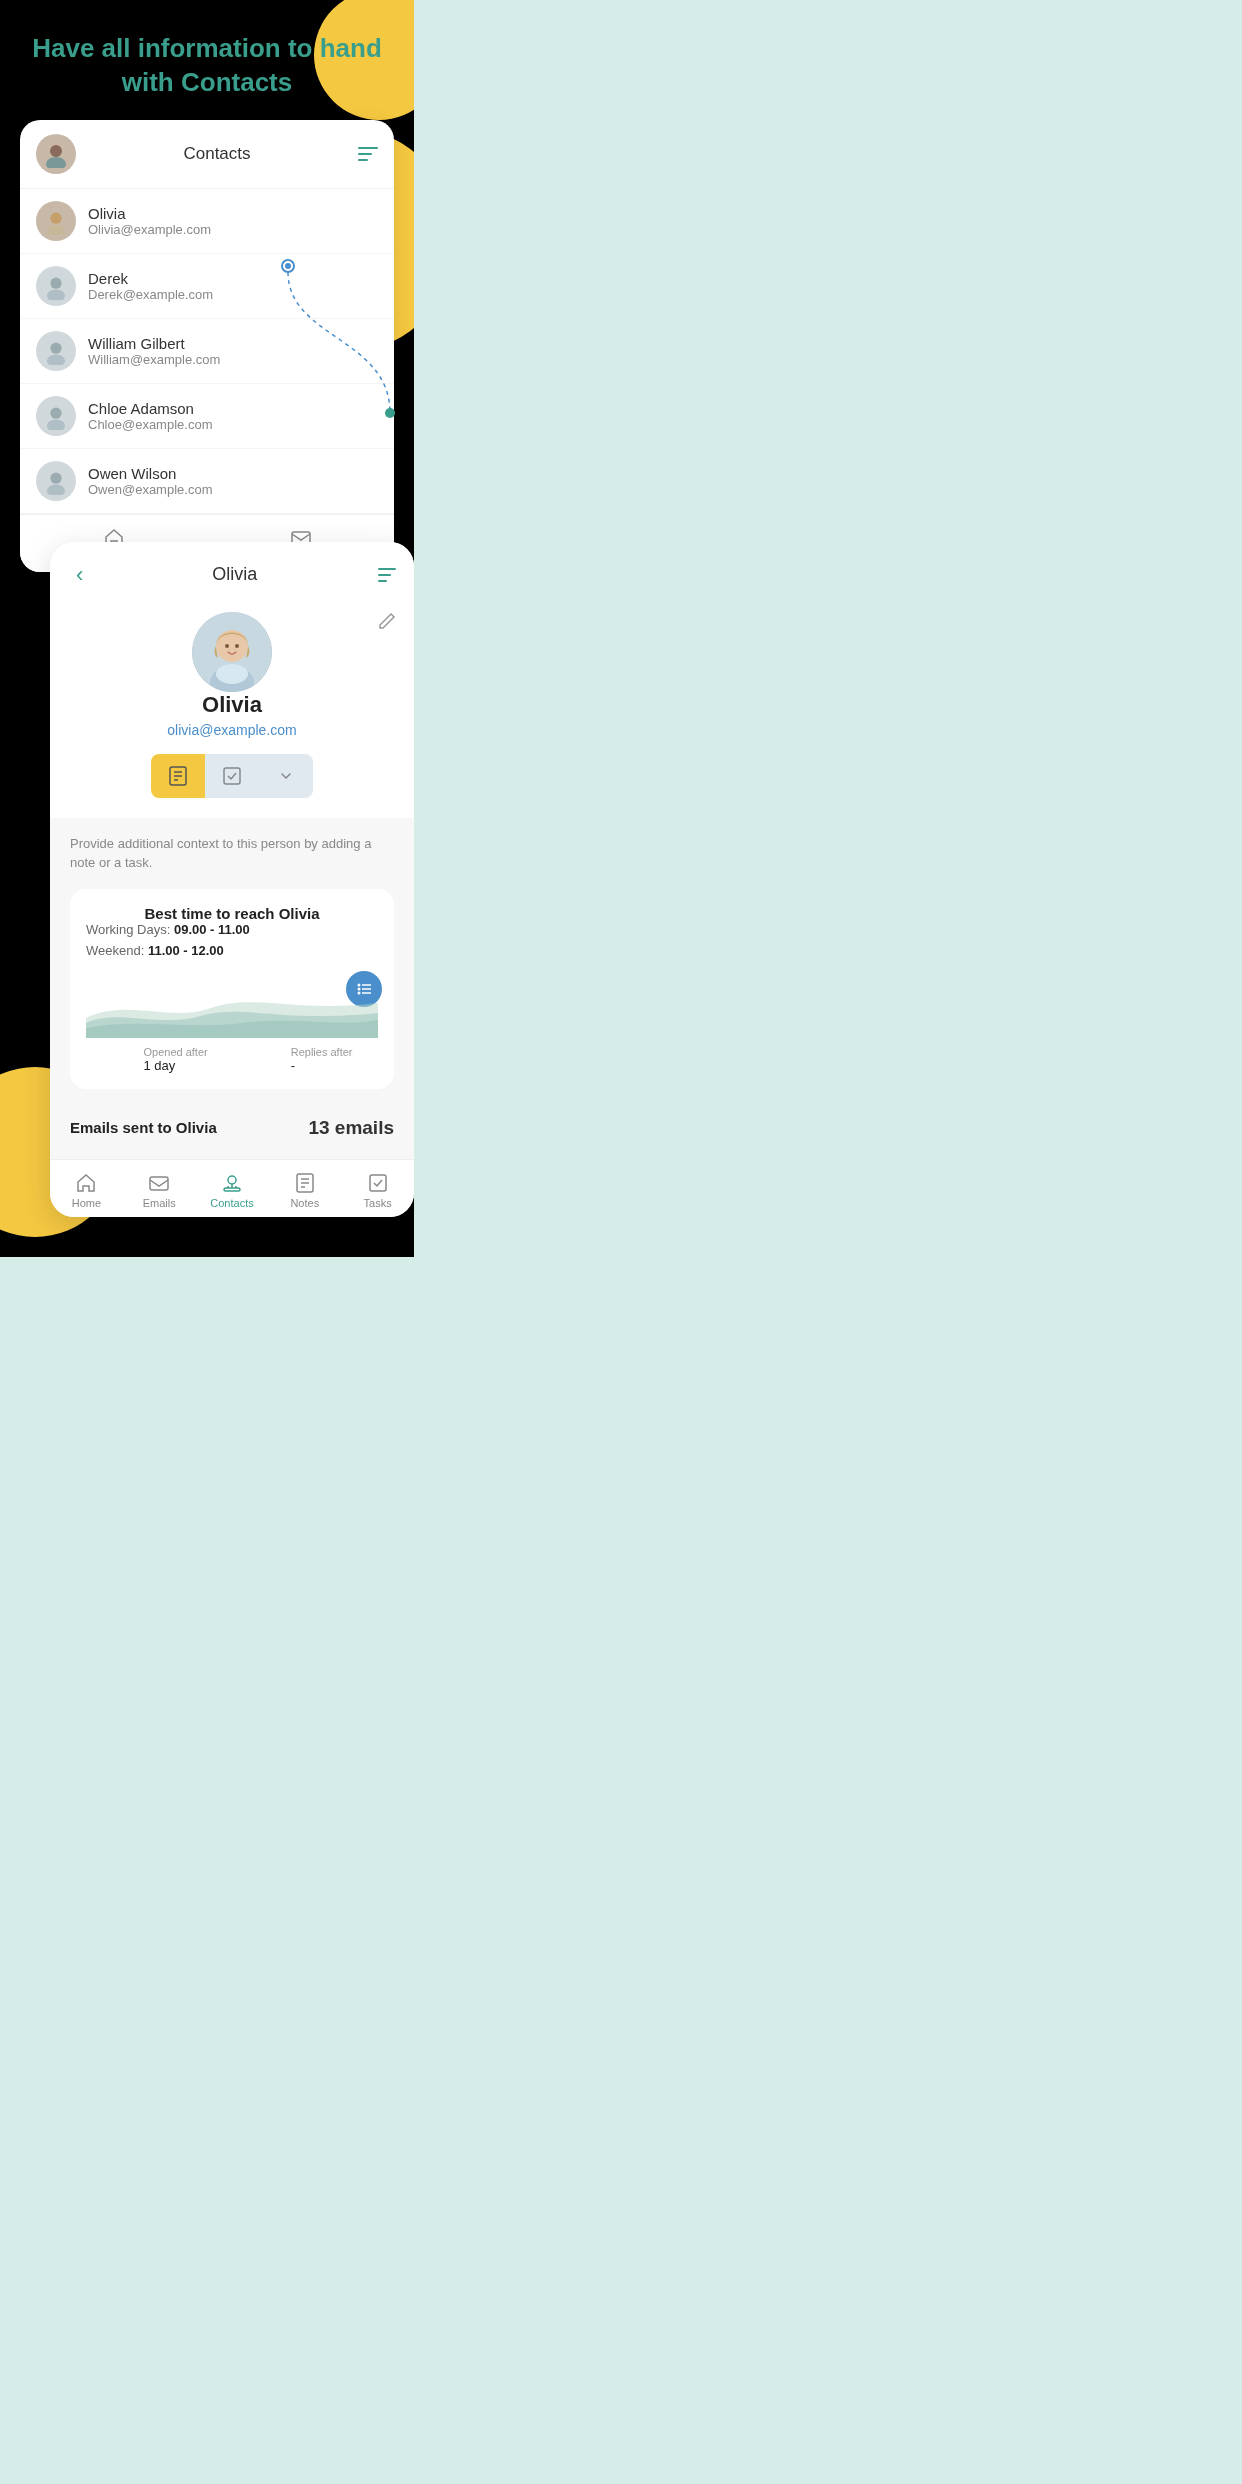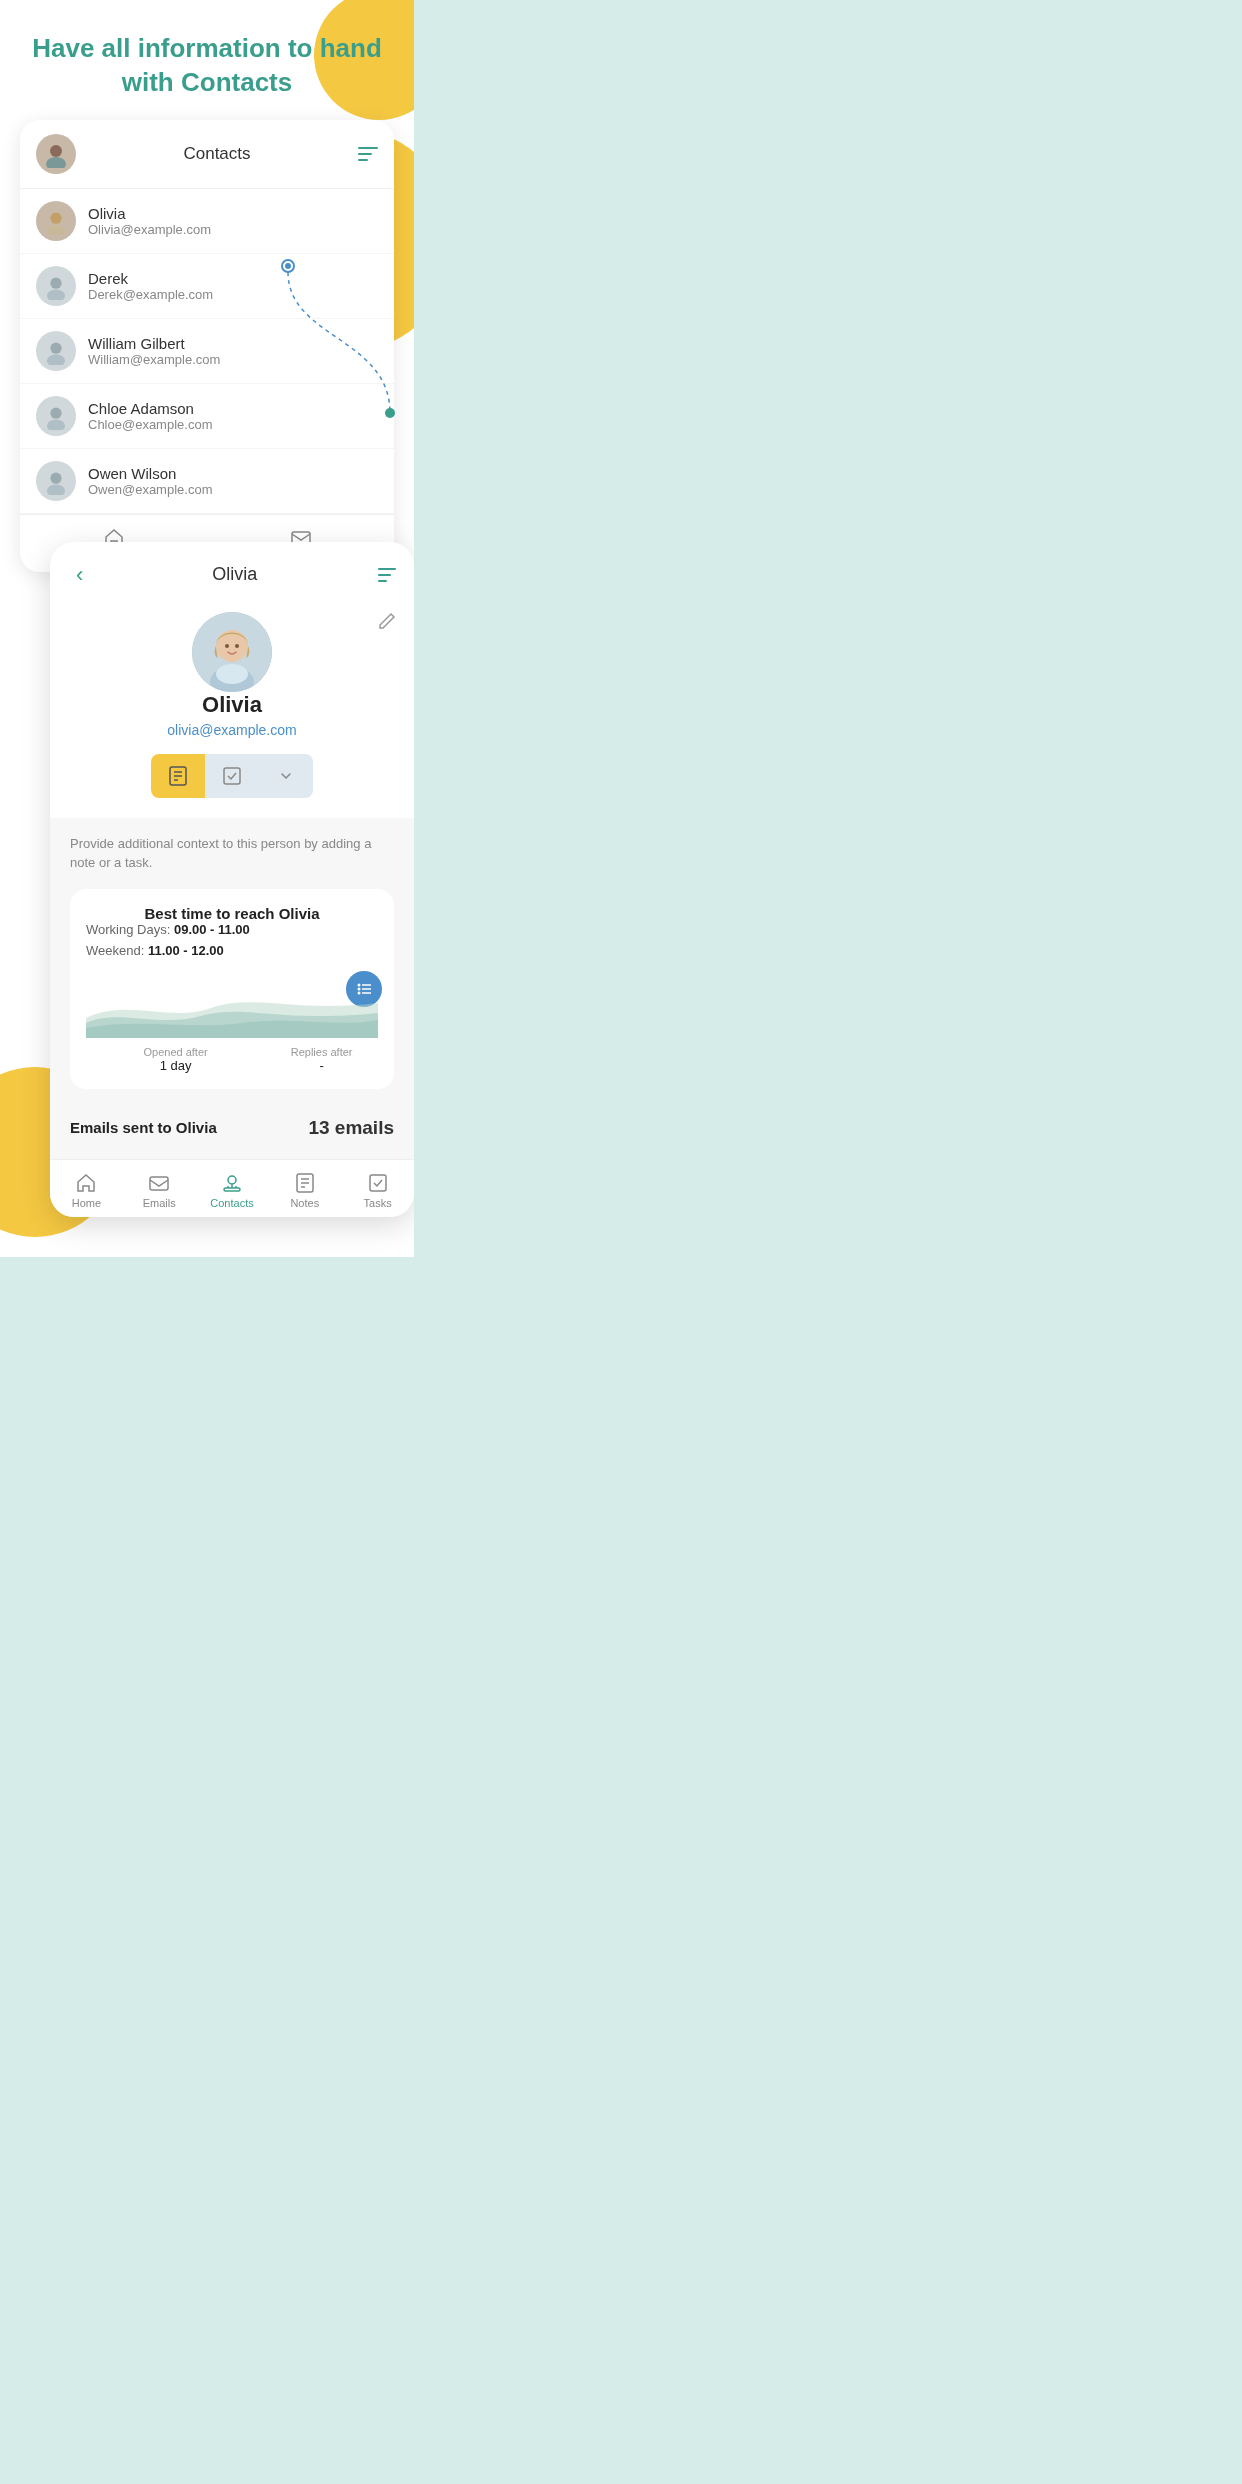--- a/index.html
+++ b/index.html
@@ -10,21 +10,21 @@
       min-height: 828px;
       background: #d6ece8;
       font-family: -apple-system, BlinkMacSystemFont, 'Segoe UI', sans-serif;
       position: relative;
       overflow-x: hidden;
     }
 
     .page-wrapper {
       width: 414px;
       min-height: 828px;
-      background: #ffffff;
+      background: #000000;
       position: relative;
       overflow: hidden;
       padding-bottom: 40px;
     }
 
     
     .deco-top-right {
       position: absolute;
       top: -10px;
       right: -30px;
@@ -341,21 +341,20 @@
       height: 100%;
     }
 
     .stats-row {
       display: flex;
       justify-content: space-around;
       margin-top: 8px;
     }
 
     .stat-item {
-      text-align: center;
       margin-left: 32px;
     }
 
     .stat-label {
       font-size: 11px;
       color: #999;
     }
 
     .stat-value {
       font-size: 13px;

